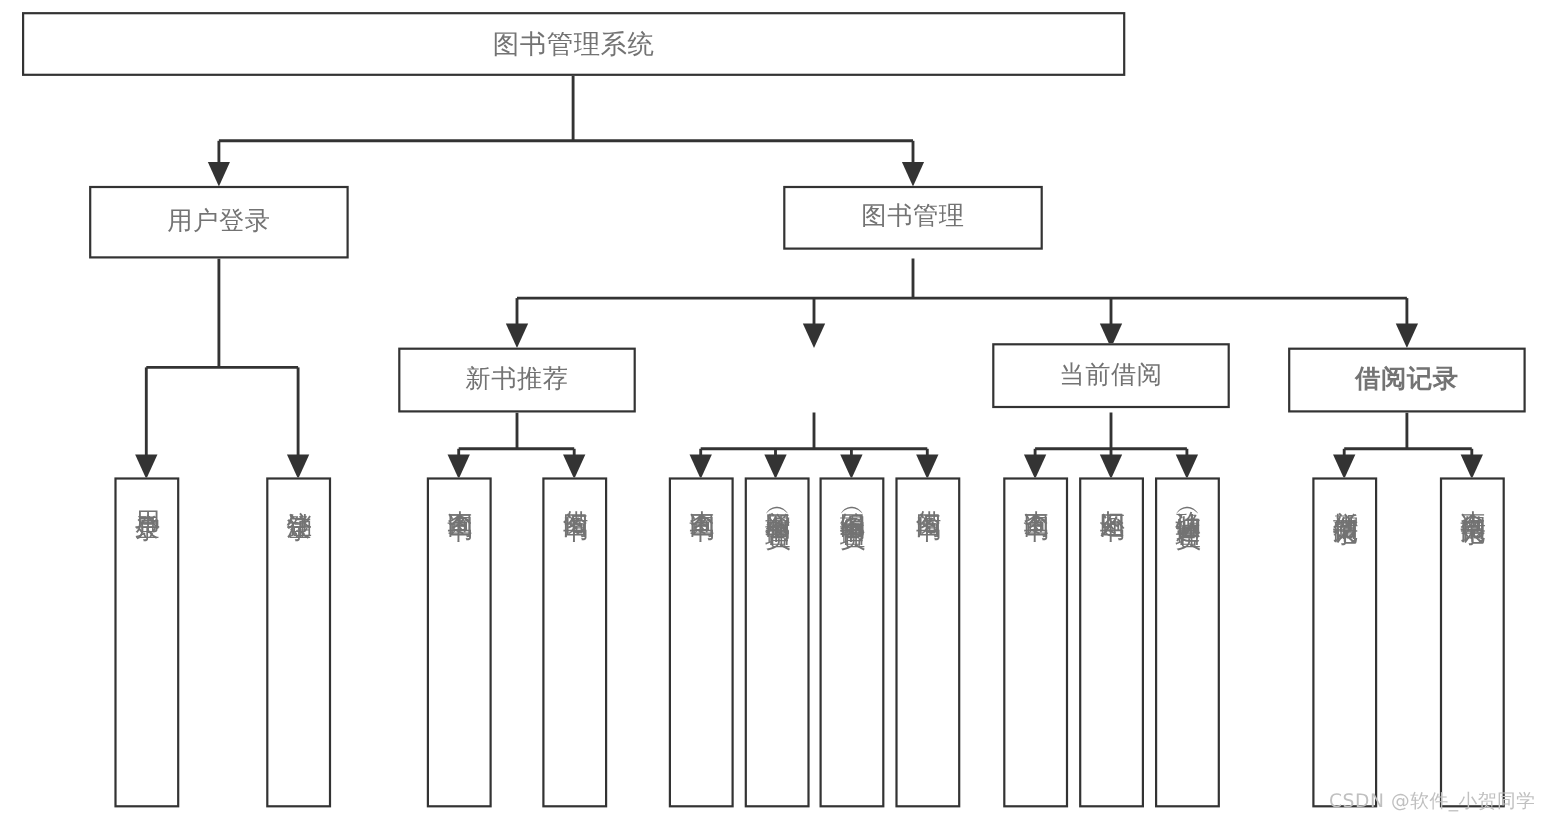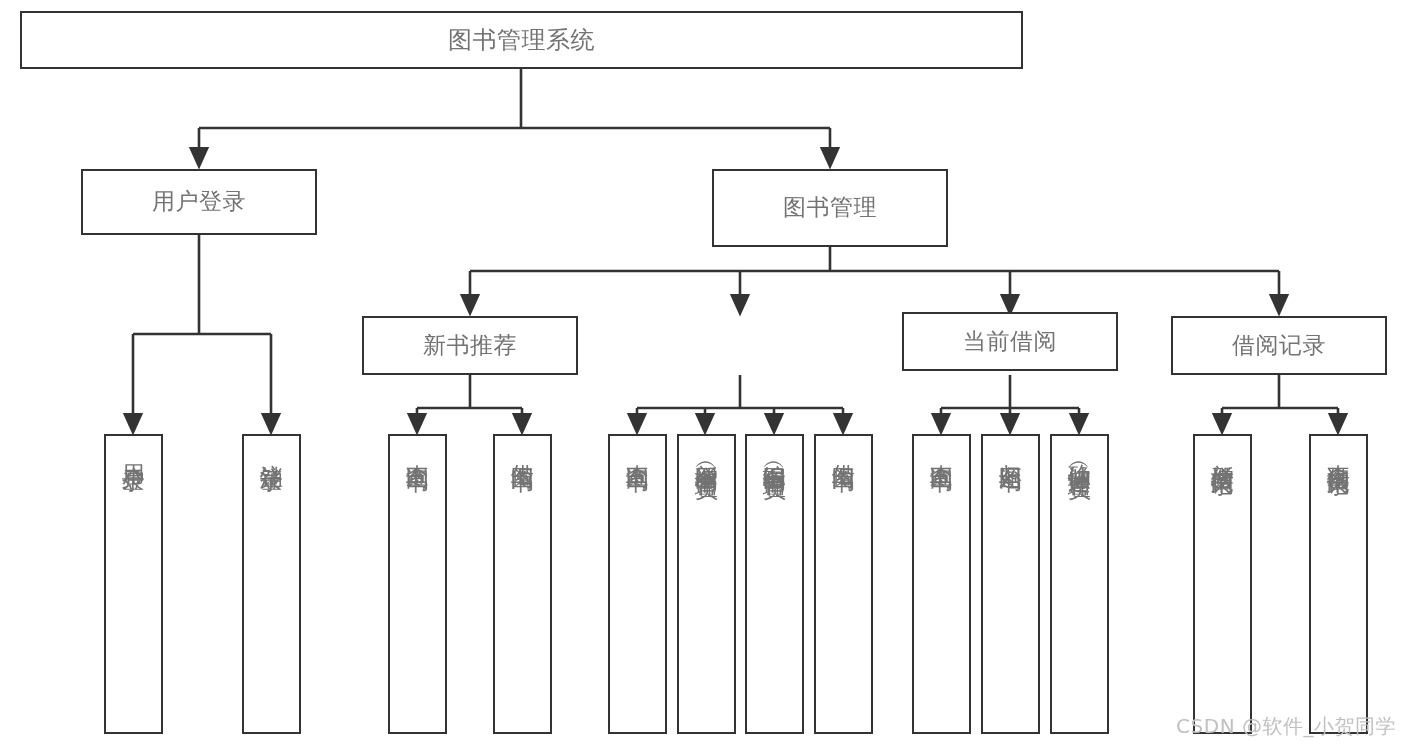--- a/index.html
+++ b/index.html
@@ -63,21 +63,21 @@
     font-size: 23px;
     line-height: 1.15;
     letter-spacing: 2px;
     white-space: normal;
     max-height: 285px;
   }
   #watermark {
     position: absolute;
     right: 9px;
     bottom: 7px;
-    font-size: 20px;
+    font-size: 17px;
     color: #c0c0c0;
     letter-spacing: 0.5px;
     z-index: 5;
     white-space: nowrap;
   }
 </style>
 </head>
 <body>
 
 <div id="diagram-root">
@@ -132,31 +132,31 @@
     </g>
   </svg>
 
   <div class="node horiz root" style="left:20px; top:11px; width:1003px; height:58px;">
     <span class="node-label">图书管理系统</span>
   </div>
 
   <div class="node horiz" style="left:81px; top:169px; width:236px; height:66px;">
     <span class="node-label">用户登录</span>
   </div>
-  <div class="node horiz" style="left:712px; top:169px; width:236px; height:78px;">
+  <div class="node horiz" style="left:712px; top:169px; width:236px; height:58px;">
     <span class="node-label">图书管理</span>
   </div>
 
   <div class="node horiz" style="left:362px; top:316px; width:216px; height:59px;">
     <span class="node-label">新书推荐</span>
   </div>
   <div class="node horiz" style="left:902px; top:312px; width:216px; height:59px;">
     <span class="node-label">当前借阅</span>
   </div>
-  <div class="node horiz" style="left:1171px; top:316px; width:216px; height:59px;">
+  <div class="node horiz" style="left:1171px; top:316px; width:216px; height:59px;font-weight:bold;">
     <span class="node-label">借阅记录</span>
   </div>
 
   <div class="node vert" style="left:104px; top:434px; width:59px; height:300px;">
     <span class="node-label">用户登录</span>
   </div>
   <div class="node vert" style="left:242px; top:434px; width:59px; height:300px;">
     <span class="node-label">注销登录</span>
   </div>
 

